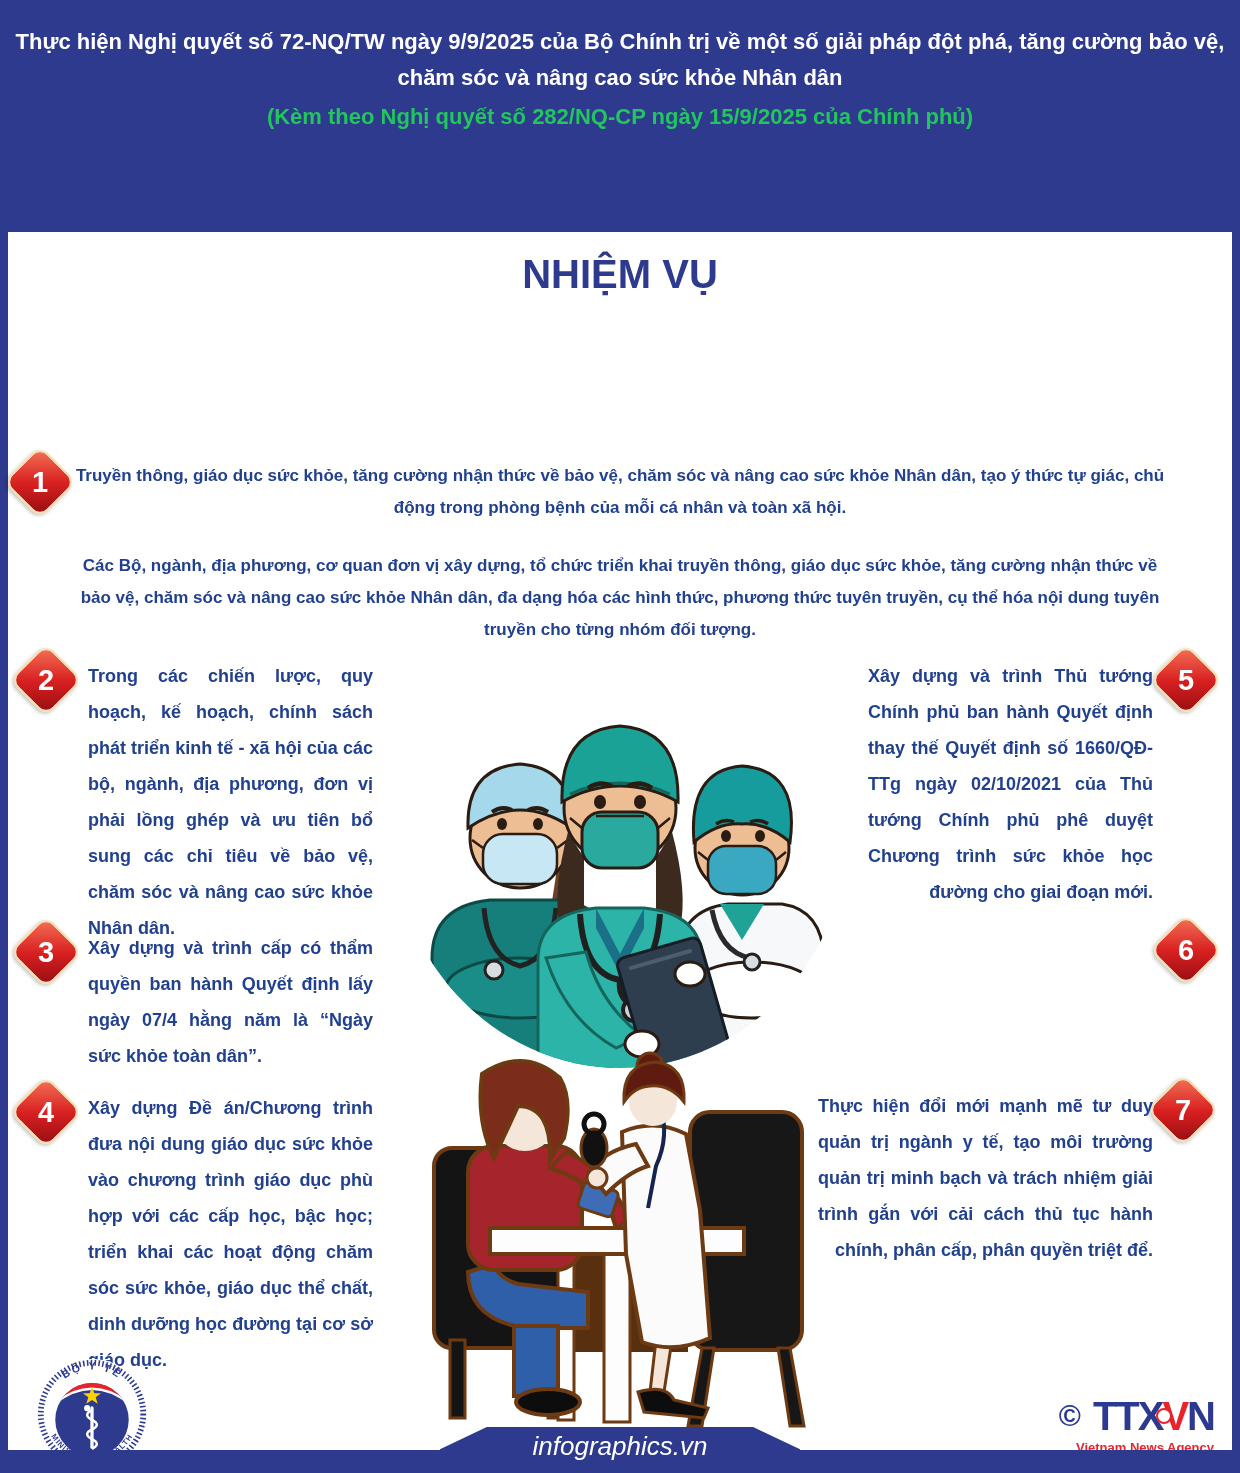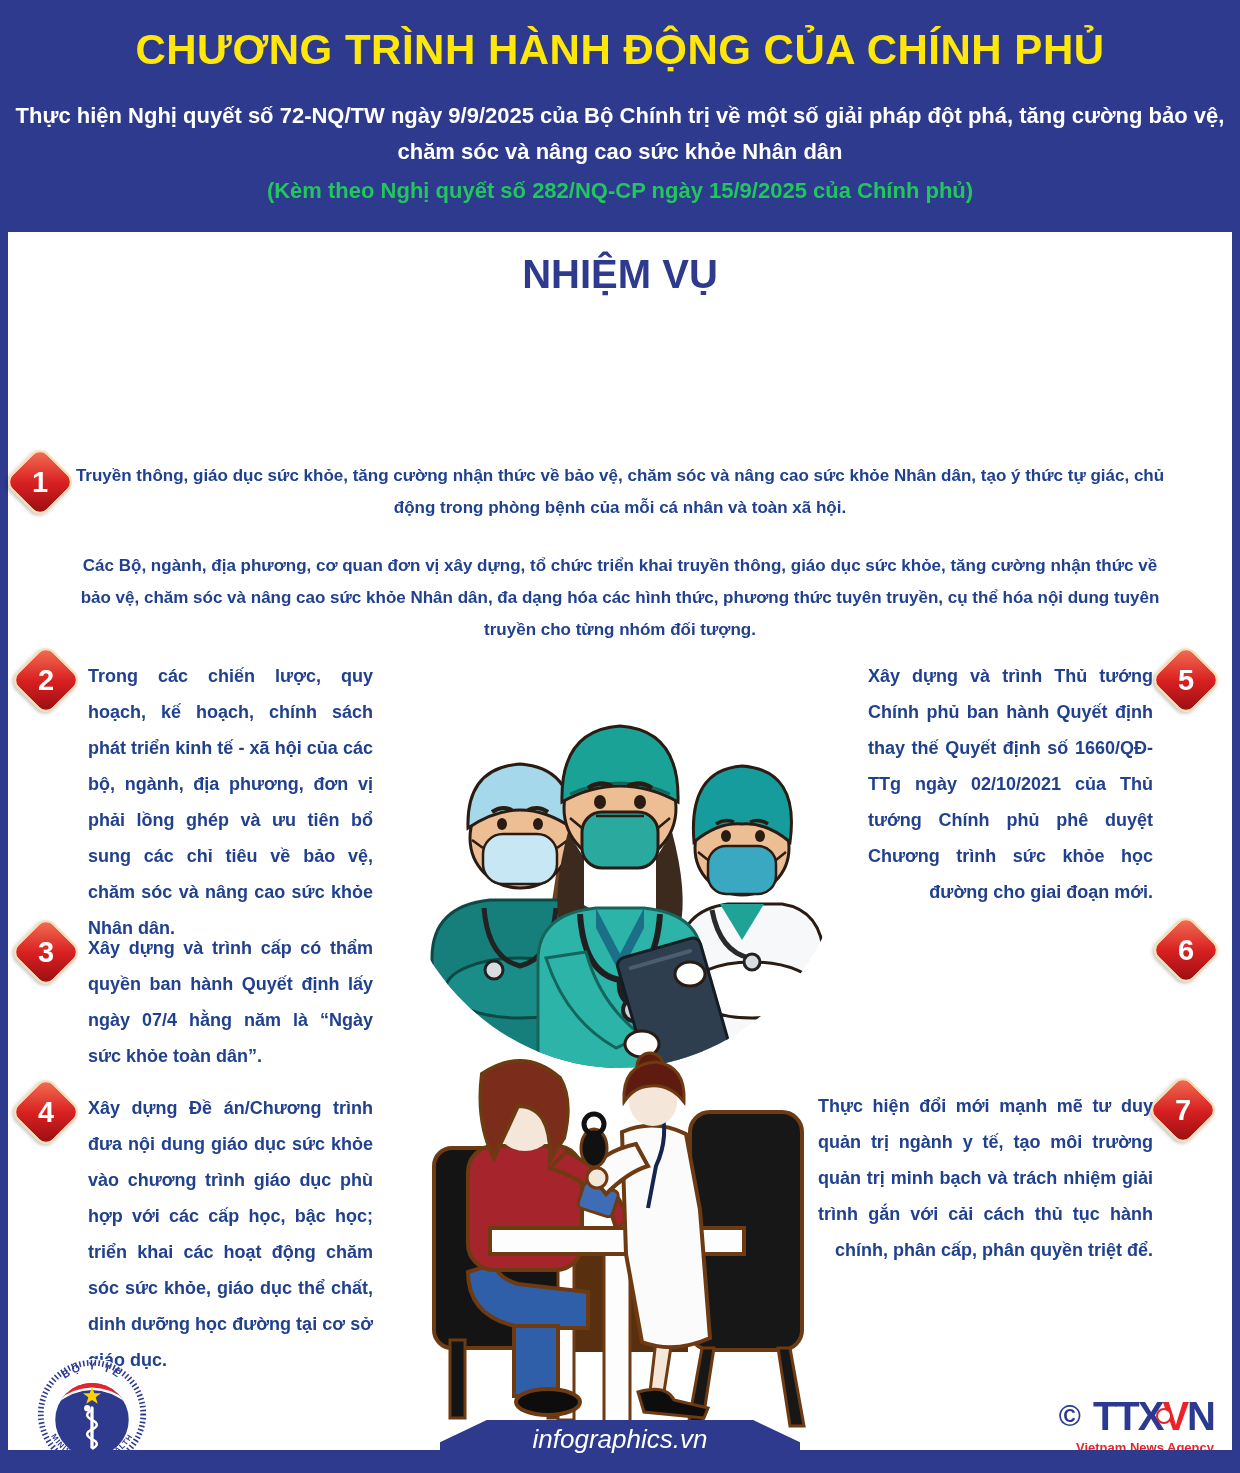--- a/index.html
+++ b/index.html
@@ -50,21 +50,21 @@
   .badge-5 { left:1160px; top:654px; }
   .badge-6 { left:1160px; top:924px; }
   .badge-7 { left:1157px; top:1084px; }
 
   
   .illus-team    { position:absolute; left:390px; top:652px;  width:460px; height:418px; }
   .illus-checkup { position:absolute; left:398px; top:1040px; width:434px; height:400px; }
 
   
   .footer-bar { position:absolute; left:0; bottom:0; width:1240px; height:23px; background:#2d3a8d; }
-  .footer-tab { position:absolute; left:50%; bottom:10px; transform:translateX(-50%); width:360px; height:43px; background:#2d3a8d;
+  .footer-tab { position:absolute; left:50%; bottom:3px; transform:translateX(-50%); width:360px; height:43px; background:#2d3a8d;
                 clip-path:polygon(13% 0,87% 0,100% 52%,100% 100%,0 100%,0 52%);
                 display:flex; align-items:center; justify-content:center;text-align:center; }
   .footer-tab span { color:#ffffff; font-size:26px; font-style:italic; font-weight:500; padding-bottom:4px; }
 
   
   .moh-logo { position:absolute; left:34px; top:1356px; width:116px; height:116px; }
 
   
   .ttxvn { position:absolute; right:26px; top:1396px; width:200px; text-align:right; }
   .ttxvn-row { display:flex; align-items:flex-start; justify-content:flex-end; gap:12px; }
@@ -74,21 +74,20 @@
   .ttxvn-red  { color:#e8232a; }
   .ttxvn-globe { position:absolute; right:42px; top:12px; width:16px; height:16px; border:2px solid #e8232a; border-radius:50%; background:#ffffff; }
   .ttxvn-agency { color:#e8232a; font-size:13px; font-weight:bold; margin-top:4px; }
 </style>
 </head>
 <body>
 
 <div class="page">
 
   <div class="header">
-    <div class="header-title">CHƯƠNG TRÌNH HÀNH ĐỘNG CỦA CHÍNH PHỦ</div>
     <div class="header-sub">Thực hiện Nghị quyết số 72-NQ/TW ngày 9/9/2025 của Bộ Chính trị về một số giải pháp đột phá, tăng cường bảo vệ, chăm sóc và nâng cao sức khỏe Nhân dân</div>
     <div class="header-attach">(Kèm theo Nghị quyết số 282/NQ-CP ngày 15/9/2025 của Chính phủ)</div>
   </div>
 
   <div class="border-left"></div>
   <div class="border-right"></div>
 
   <div class="sec-heading">NHIỆM VỤ</div>
 
   <div class="badge badge-1">

